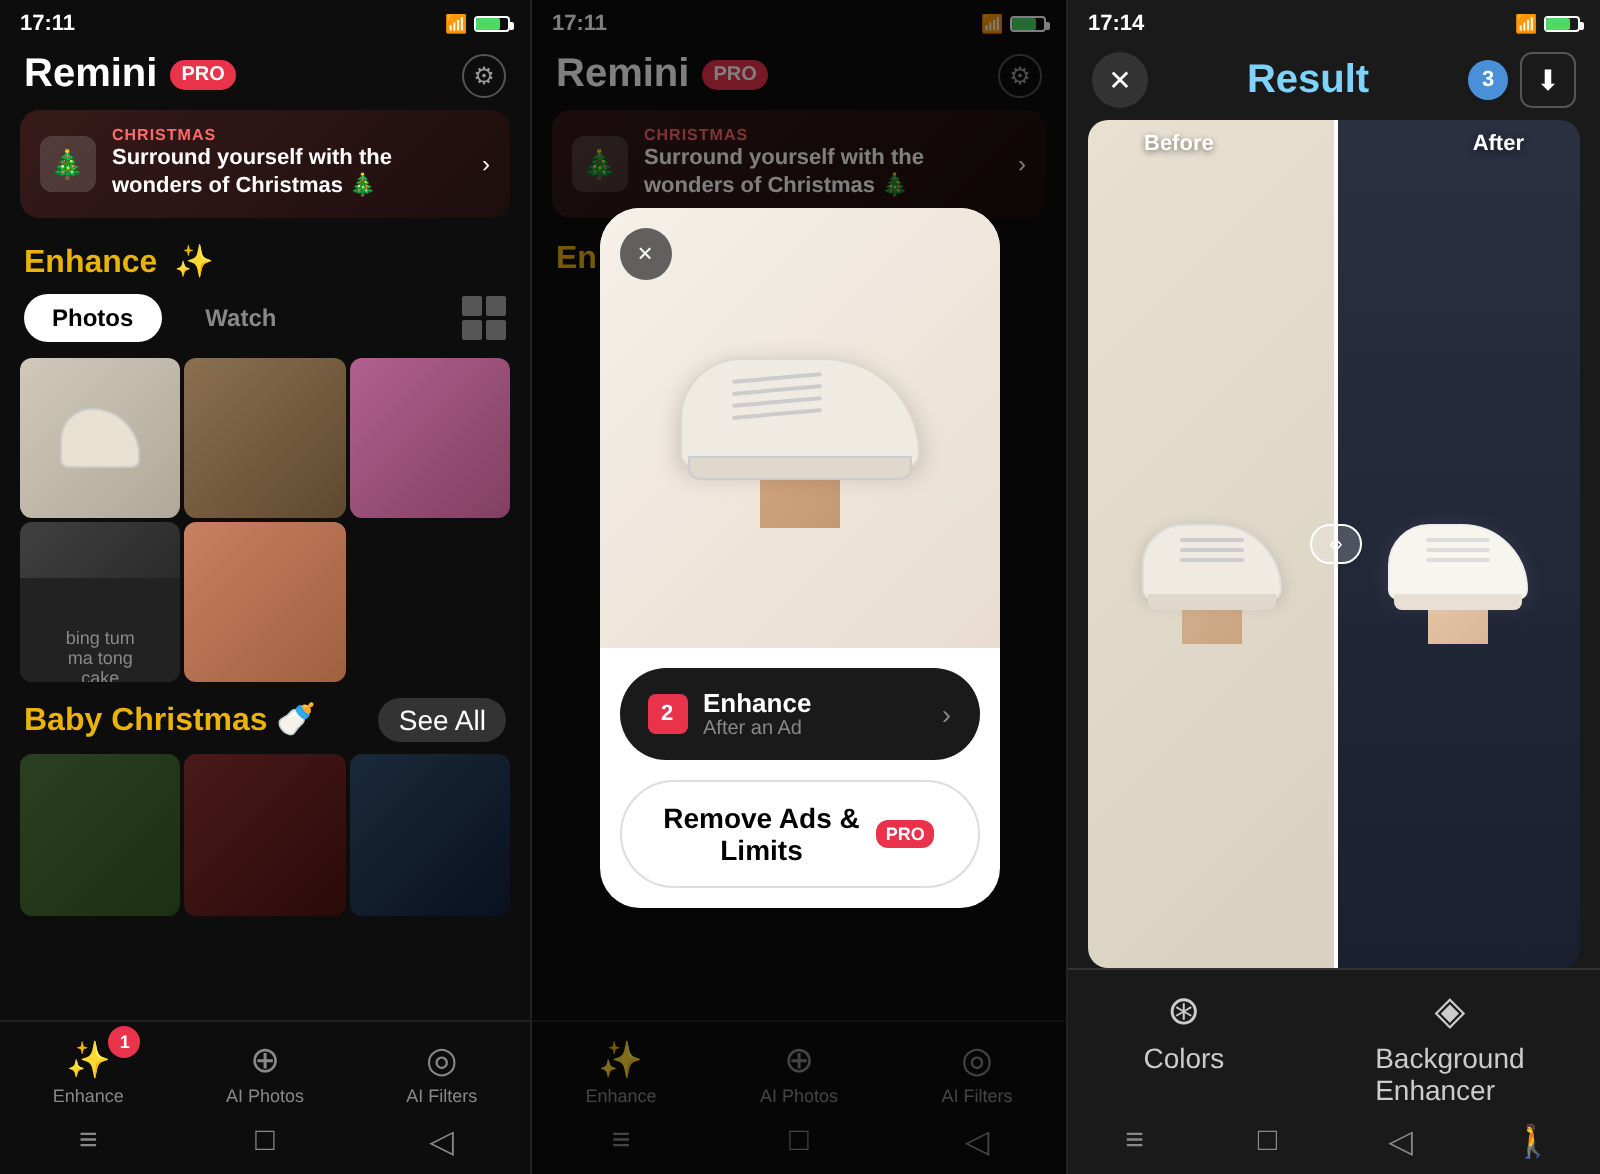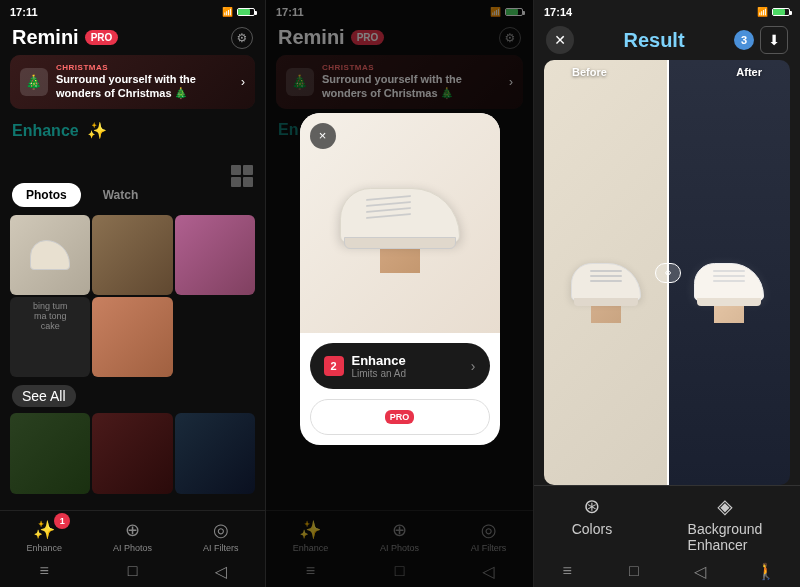--- a/index.html
+++ b/index.html
@@ -162,21 +162,21 @@
     }
 
     
     .section-header {
       display: flex;
       align-items: center;
       justify-content: space-between;
       padding: 4px 12px 6px;
     }
     .section-title {
-      color: #0f766e;
+      color: #eab308;
       font-size: 16px;
       font-weight: 700;
     }
     .section-title-icon {
       margin-left: 4px;
     }
 
     
     .toggle-row {
       display: flex;
@@ -186,21 +186,20 @@
     }
     .toggle-btn {
       background: #fff;
       color: #000;
       font-size: 12px;
       font-weight: 600;
       padding: 5px 14px;
       border-radius: 20px;
       border: none;
       cursor: pointer;
-      margin-top: 37px;
     }
     .toggle-btn.inactive {
       background: transparent;
       color: #888;
       border: none;
     }
     .grid-icon {
       margin-left: auto;
       width: 22px; height: 22px;
       display: grid;
@@ -611,30 +610,31 @@
         <div style="width:40px;height:30px;background:#e8e0d0;border-radius:20px 30px 5px 5px;border:1px solid #ccc;"></div>
       </div>
     </div>
     <div class="photo-thumb photo-2">
       <div style="width:100%;height:100%;background:linear-gradient(135deg,#8a7050,#604830);"></div>
     </div>
     <div class="photo-thumb photo-3">
       <div style="width:100%;height:100%;background:linear-gradient(135deg,#b06090,#804060);"></div>
     </div>
     <div class="photo-thumb photo-4">
-      <div style="width:100%;height:100%;background:#222;display:flex;justify-content:center;">
+      <div style="width:100%;height:100%;background:#222;display:flex;align-items:center;justify-content:center;margin-top:28px;">
         <div style="color:#888;font-size:9px;text-align:center;padding:4px;">bing tum<br>ma tong<br>cake</div>
       </div>
     </div>
     <div class="photo-thumb photo-5">
       <div style="width:100%;height:100%;background:linear-gradient(135deg,#c88060,#a06040);"></div>
     </div>
   </div>
 
   <div class="section-row">
+    <span class="section-title">Baby Christmas 🍼</span>
     <button class="see-all-btn">See All</button>
   </div>
 
   <div class="photo-grid">
     <div class="photo-thumb photo-baby1">
       <div style="width:100%;height:100%;background:linear-gradient(135deg,#2a4020,#1a3010);"></div>
     </div>
     <div class="photo-thumb photo-baby2">
       <div style="width:100%;height:100%;background:linear-gradient(135deg,#4a1a1a,#2a0a0a);"></div>
     </div>
@@ -729,26 +729,27 @@
           </div>
 
           <div style="position:absolute;bottom:24px;left:14px;width:112px;height:12px;background:#e0d8cc;border-radius:0 0 6px 6px;border:1px solid #ccc;"></div>
         </div>
       </div>
 
       <div class="modal-enhance-btn">
         <div class="enhance-num-badge">2</div>
         <div class="enhance-btn-text">
           <div class="enhance-btn-title">Enhance</div>
-          <div class="enhance-btn-sub">Limits an Ad</div>
+          <div class="enhance-btn-sub">After an Ad</div>
         </div>
         <span class="enhance-chevron">›</span>
       </div>
 
       <div class="modal-remove-btn">
+        <span class="remove-btn-text" style="text-align:center;">Remove Ads &amp;<br>Limits</span>
         <span class="pro-badge-inline">PRO</span>
       </div>
     </div>
   </div>
 
   <div style="flex:1;"></div>
 
   <div class="bottom-nav">
     <div class="nav-item">
       <span class="nav-icon">✨</span>

